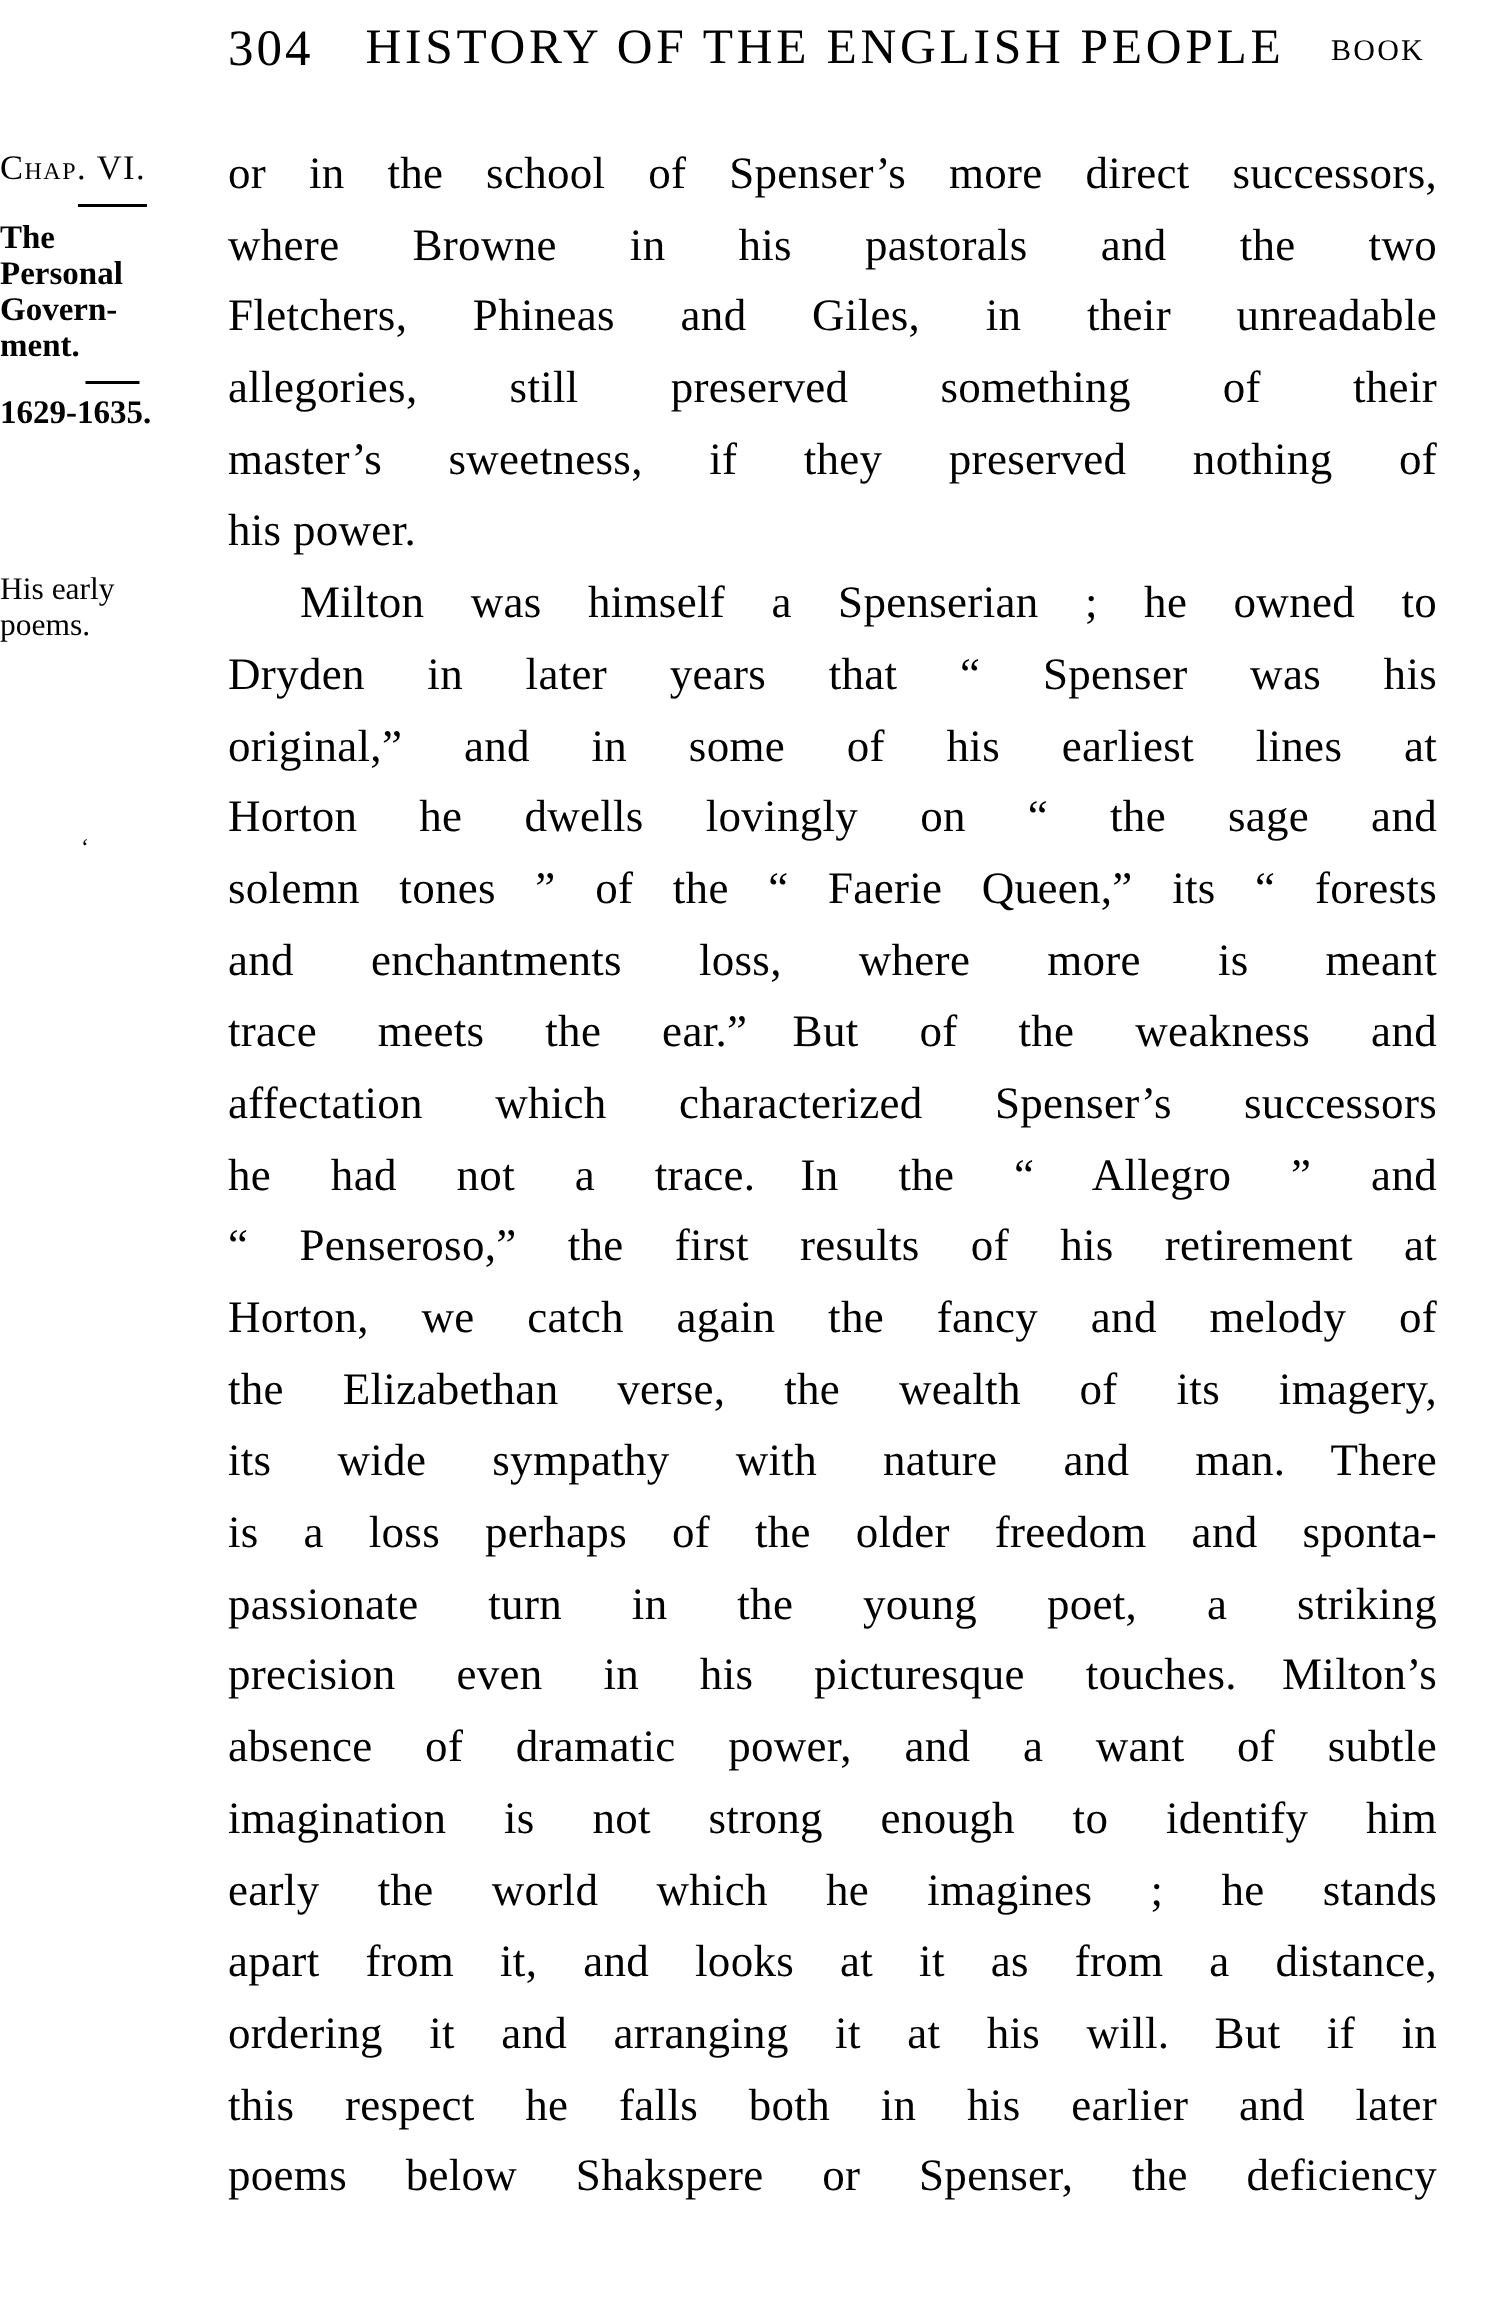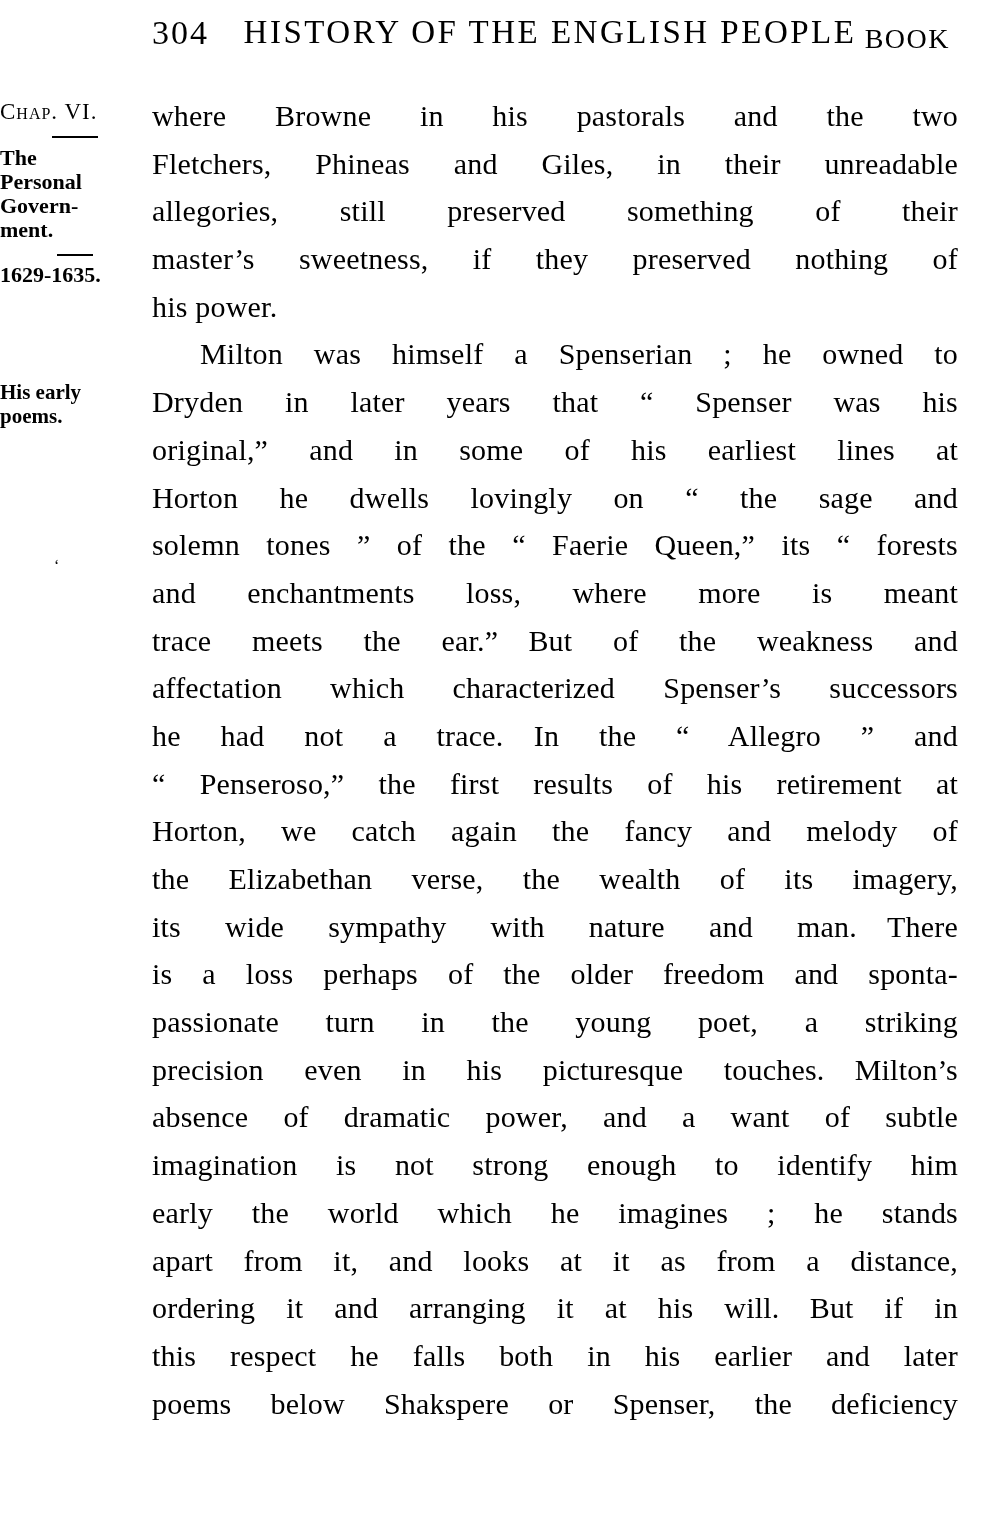--- a/index.html
+++ b/index.html
@@ -32,21 +32,21 @@
     transform: translateX(-50%);
     font-size: 33px;
     letter-spacing: 2.5px;
     white-space: nowrap;
   }
   .hdr-book {
     position: absolute;
     left: 950px;
     top: 23px;
     transform: translateX(-100%);
-    font-size: 28px;
+    font-size: 20px;
     letter-spacing: 1.5px;
     text-align: right;
   }
 
   
   .margin {
     position: absolute;
     left: 0;
     top: 0;
     width: 150px;
@@ -93,21 +93,20 @@
     font-weight: bold;
     font-size: 22px;
   }
   .m-early {
     position: absolute;
     top: 380px;
     left: 0;
     width: 100%;
     font-size: 21px;
     line-height: 24px;
-    font-weight: bold;
   }
   .artifact {
     position: absolute;
     left: 54px;
     top: 558px;
     font-size: 16px;
     line-height: 16px;
   }
 
   
@@ -156,20 +155,21 @@
     <div class="m-rule-bottom"></div>
     <div class="m-date">1629-1635.</div>
     <div class="m-early">
       <div>His early</div>
       <div>poems.</div>
     </div>
     <span class="artifact">‘</span>
   </aside>
 
   <main class="body-col">
+    <div class="tl">or in the school of Spenser’s more direct successors,</div>
     <div class="tl">where Browne in his pastorals and the two</div>
     <div class="tl">Fletchers, Phineas and Giles, in their unreadable</div>
     <div class="tl">allegories, still preserved something of their</div>
     <div class="tl">master’s sweetness, if they preserved nothing of</div>
     <div class="tl pend">his power.</div>
     <div class="tl indent">Milton was himself a Spenserian ; he owned to</div>
     <div class="tl">Dryden in later years that “ Spenser was his</div>
     <div class="tl">original,” and in some of his earliest lines at</div>
     <div class="tl">Horton he dwells lovingly on “ the sage and</div>
     <div class="tl">solemn tones ” of the “ Faerie Queen,” its “ forests</div>

